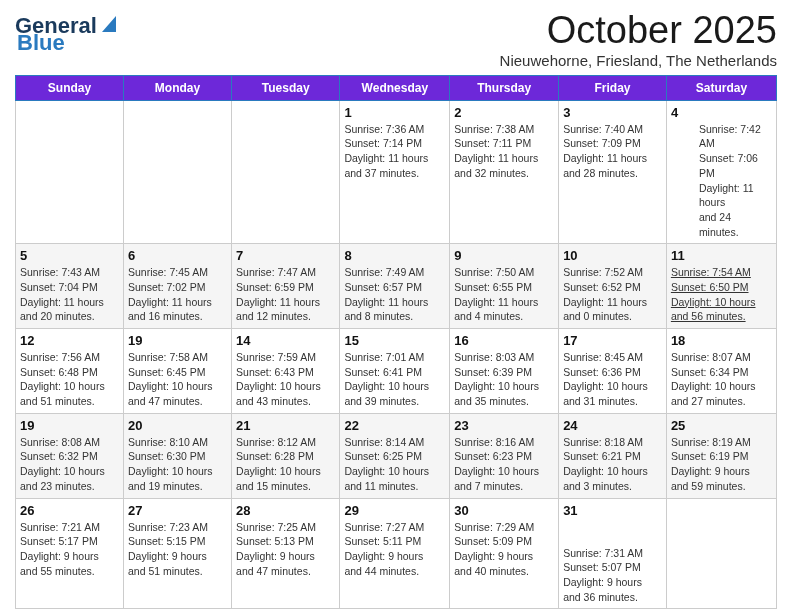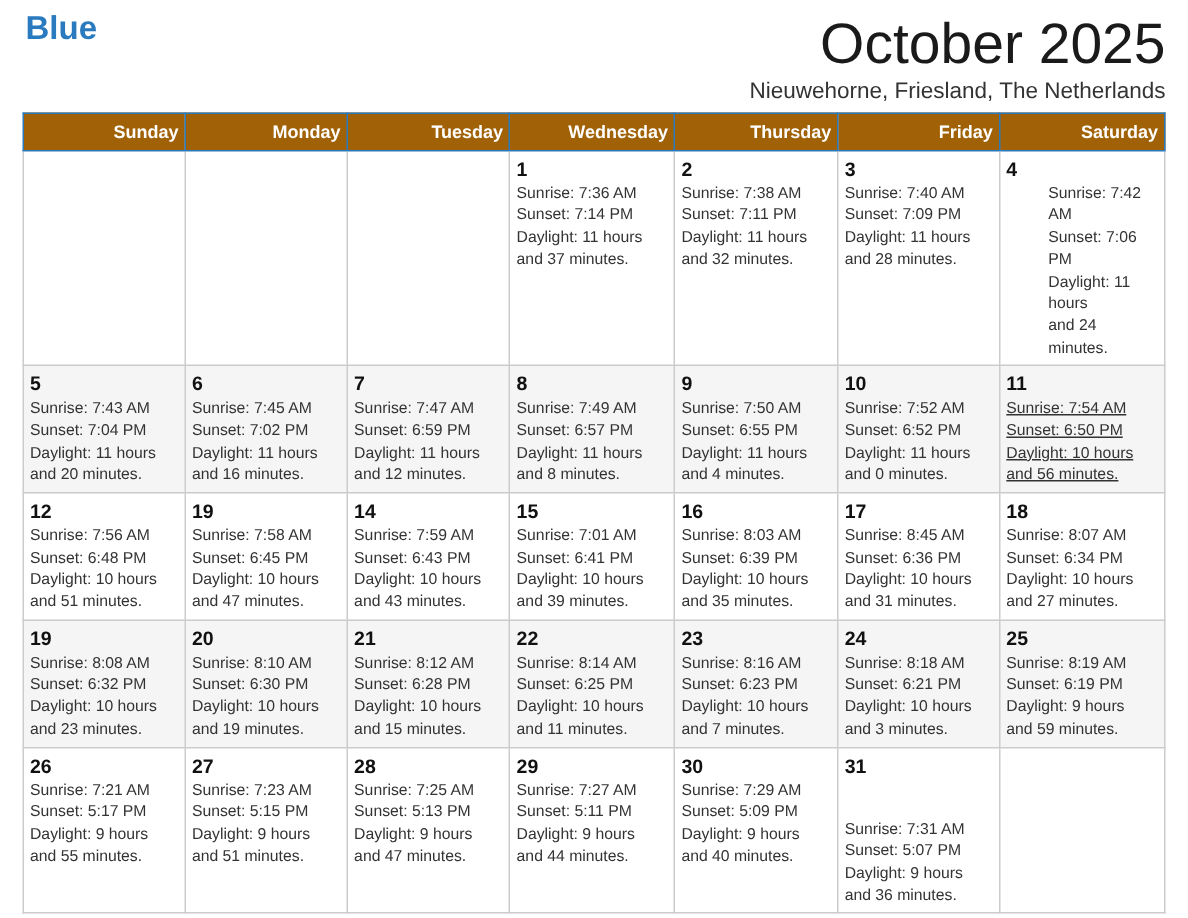--- a/index.html
+++ b/index.html
@@ -45,24 +45,24 @@
     .subtitle {
       font-size: 15px;
       color: #333;
     }
     .calendar {
       width: 100%;
       border-collapse: collapse;
       font-size: 11px;
     }
     .calendar thead th {
-      background: #a16207;
+      background: #6d28d9;
       color: #fff;
       padding: 5px 4px;
-      text-align: right;
+      text-align: center;
       font-size: 12px;
       font-weight: bold;
       border: 1px solid #2a7abf;
     }
     .calendar tbody td {
       border: 1px solid #ccc;
       vertical-align: top;
       padding: 4px 4px;
       width: 113px;
       min-height: 80px;
@@ -84,20 +84,29 @@
     }
     .empty-cell {
       background: #fff !important;
     }
   </style>
 </head>
 <body>
 
 <div class="header">
   <div class="logo">
+    <div class="logo-text">
+      <span class="general">General</span>
+      <span style="display:inline-block; margin-left:1px;">
+        <svg width="22" height="20" viewBox="0 0 22 20">
+          <polygon points="4,18 18,18 18,2" fill="#2a7abf"></polygon>
+        </svg>
+      </span>
+      <br>
+    </div>
     <div style="display:flex; align-items:flex-start; margin-top:-8px; margin-left:2px;">
       <span style="font-size:22px; font-weight:bold; color:#2a7abf;">Blue</span>
     </div>
   </div>
   <div class="title-area">
     <div class="month-title">October 2025</div>
     <div class="subtitle">Nieuwehorne, Friesland, The Netherlands</div>
   </div>
 </div>
 

